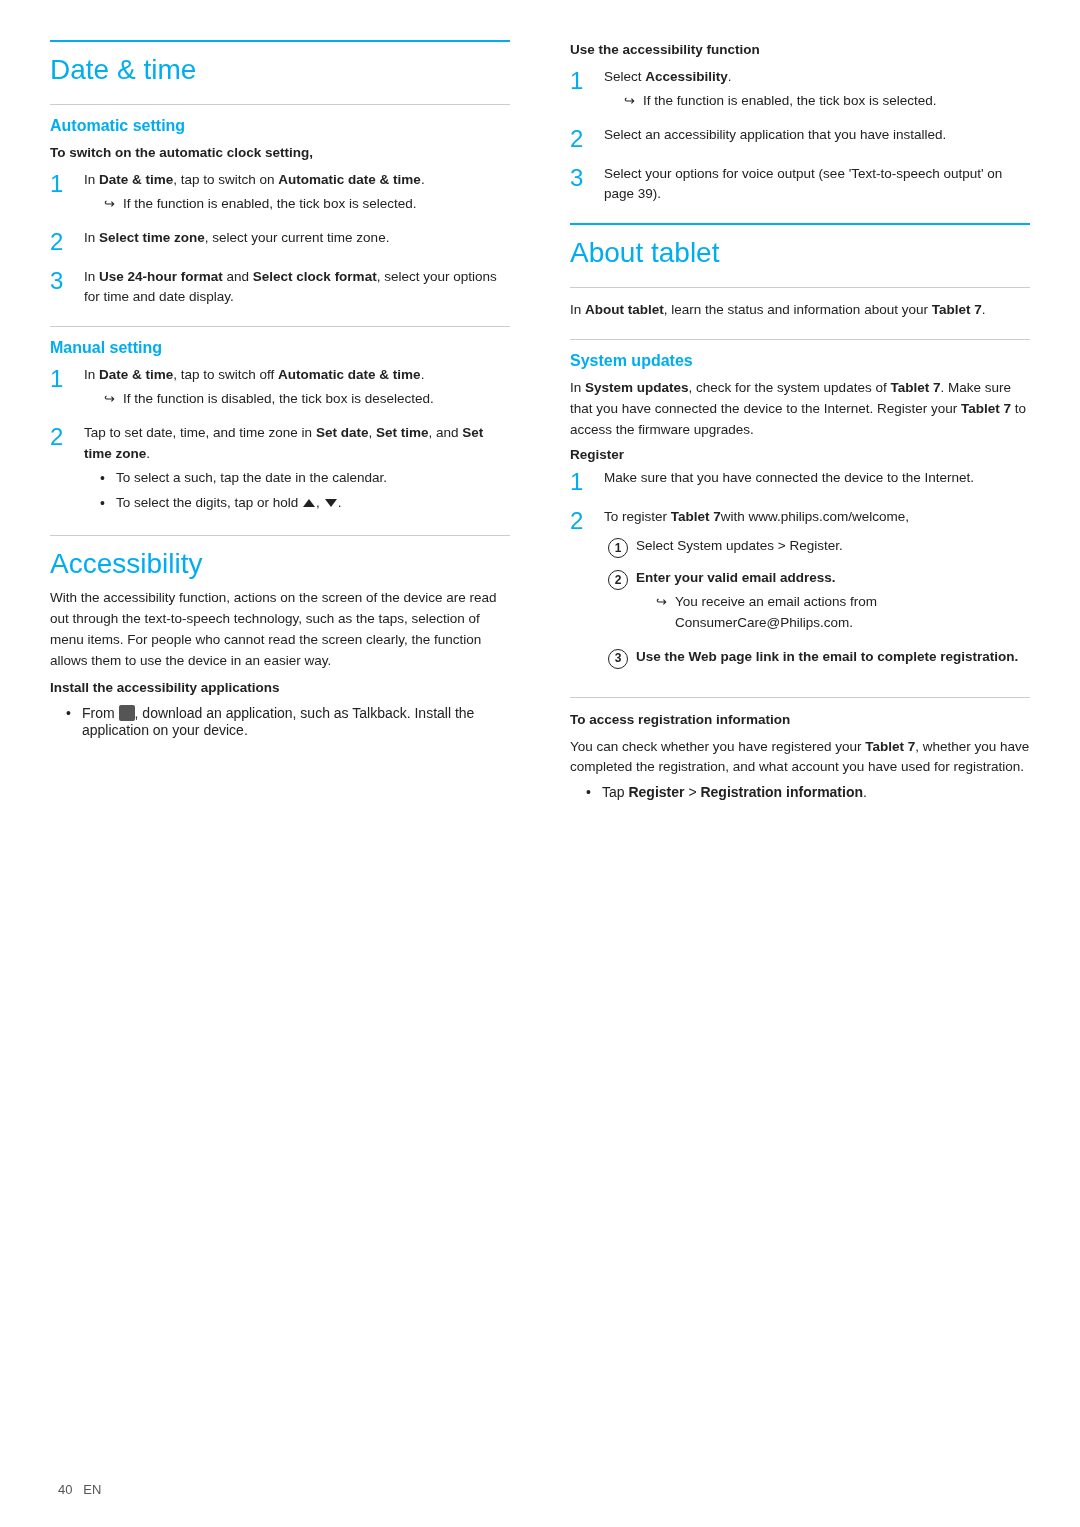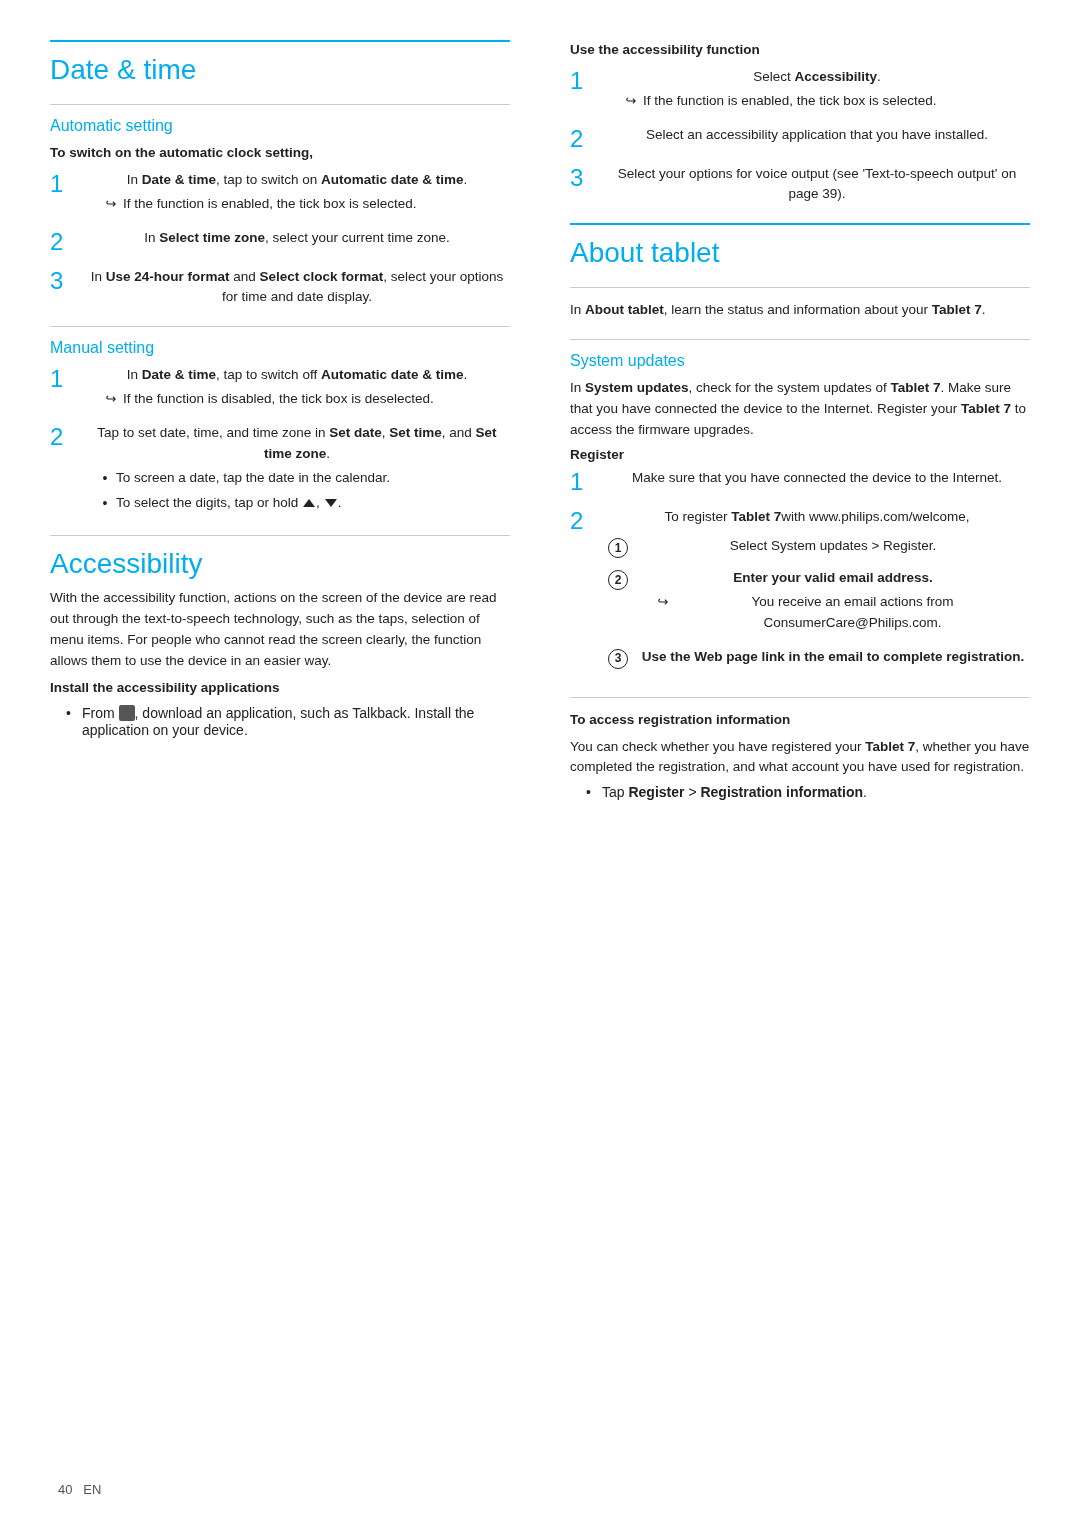--- a/index.html
+++ b/index.html
@@ -40,21 +40,21 @@
       margin-bottom: 12px;
     }
     .section-divider {
       border: none;
       border-top: 1px solid #ccc;
       margin: 18px 0 12px 0;
     }
     .subsection-title {
       font-size: 16px;
       color: #00adef;
-      font-weight: 400;
+      font-weight: 700;
       margin-bottom: 8px;
       margin-top: 4px;
     }
     .body-text {
       font-size: 13.5px;
       line-height: 1.55;
       margin-bottom: 6px;
     }
     b, strong {
       font-weight: bold;
@@ -69,21 +69,20 @@
       color: #00adef;
       font-weight: 300;
       min-width: 28px;
       line-height: 1.2;
       margin-right: 6px;
     }
     .step-content {
       font-size: 13.5px;
       line-height: 1.55;
       flex: 1;
-      text-align: center;
     }
     .arrow-item {
       display: flex;
       align-items: flex-start;
       margin-left: 20px;
       margin-top: 3px;
       margin-bottom: 3px;
     }
     .arrow-sym {
       font-size: 13px;
@@ -221,21 +220,21 @@
         </div>
       </div>
     </div>
 
     <div class="step-block">
       <span class="step-number">2</span>
       <div class="step-content">
         Tap to set date, time, and time zone in <b>Set date</b>, <b>Set time</b>, and <b>Set time zone</b>.
         <div class="bullet-item">
           <span class="bullet-sym">•</span>
-          <span>To screen a date, tap the date in the calendar.</span>
+          <span>To select a such, tap the date in the calendar.</span>
         </div>
         <div class="bullet-item">
           <span class="bullet-sym">•</span>
           <span>To select the digits, tap or hold 
             <span><span class="up-arrow"></span></span>,
             <span><span class="down-arrow"></span></span>.
           </span>
         </div>
       </div>
     </div>

